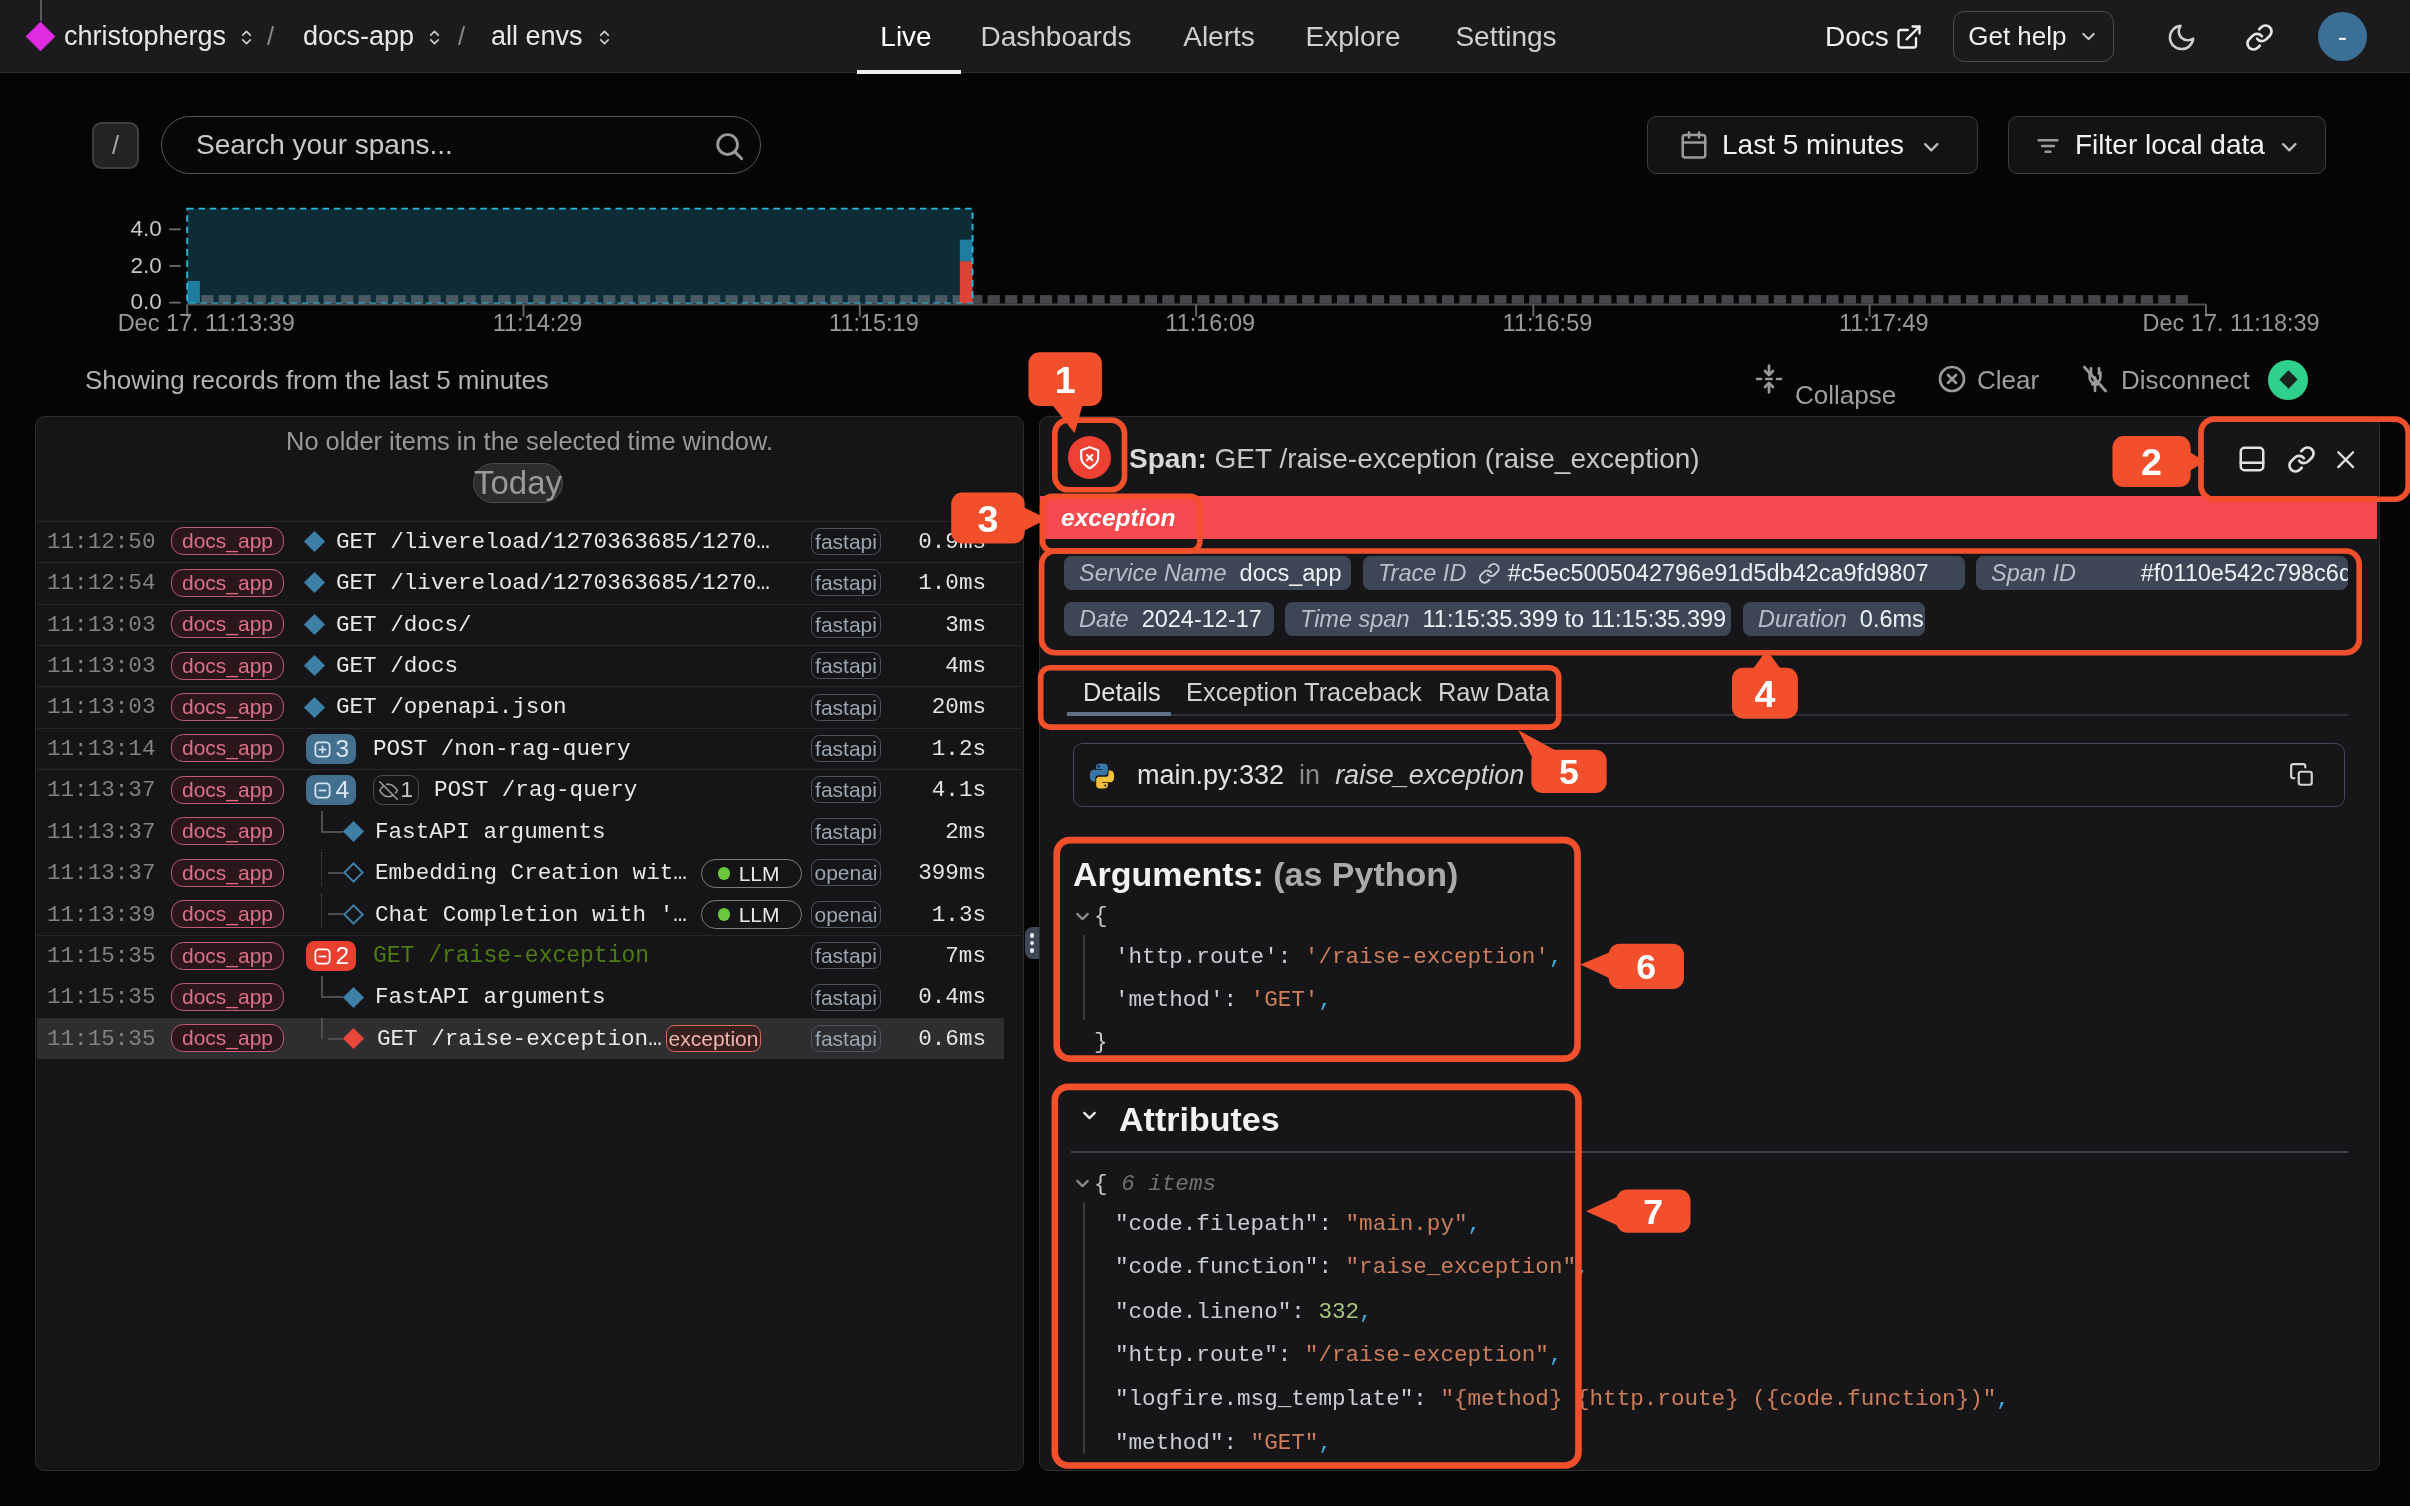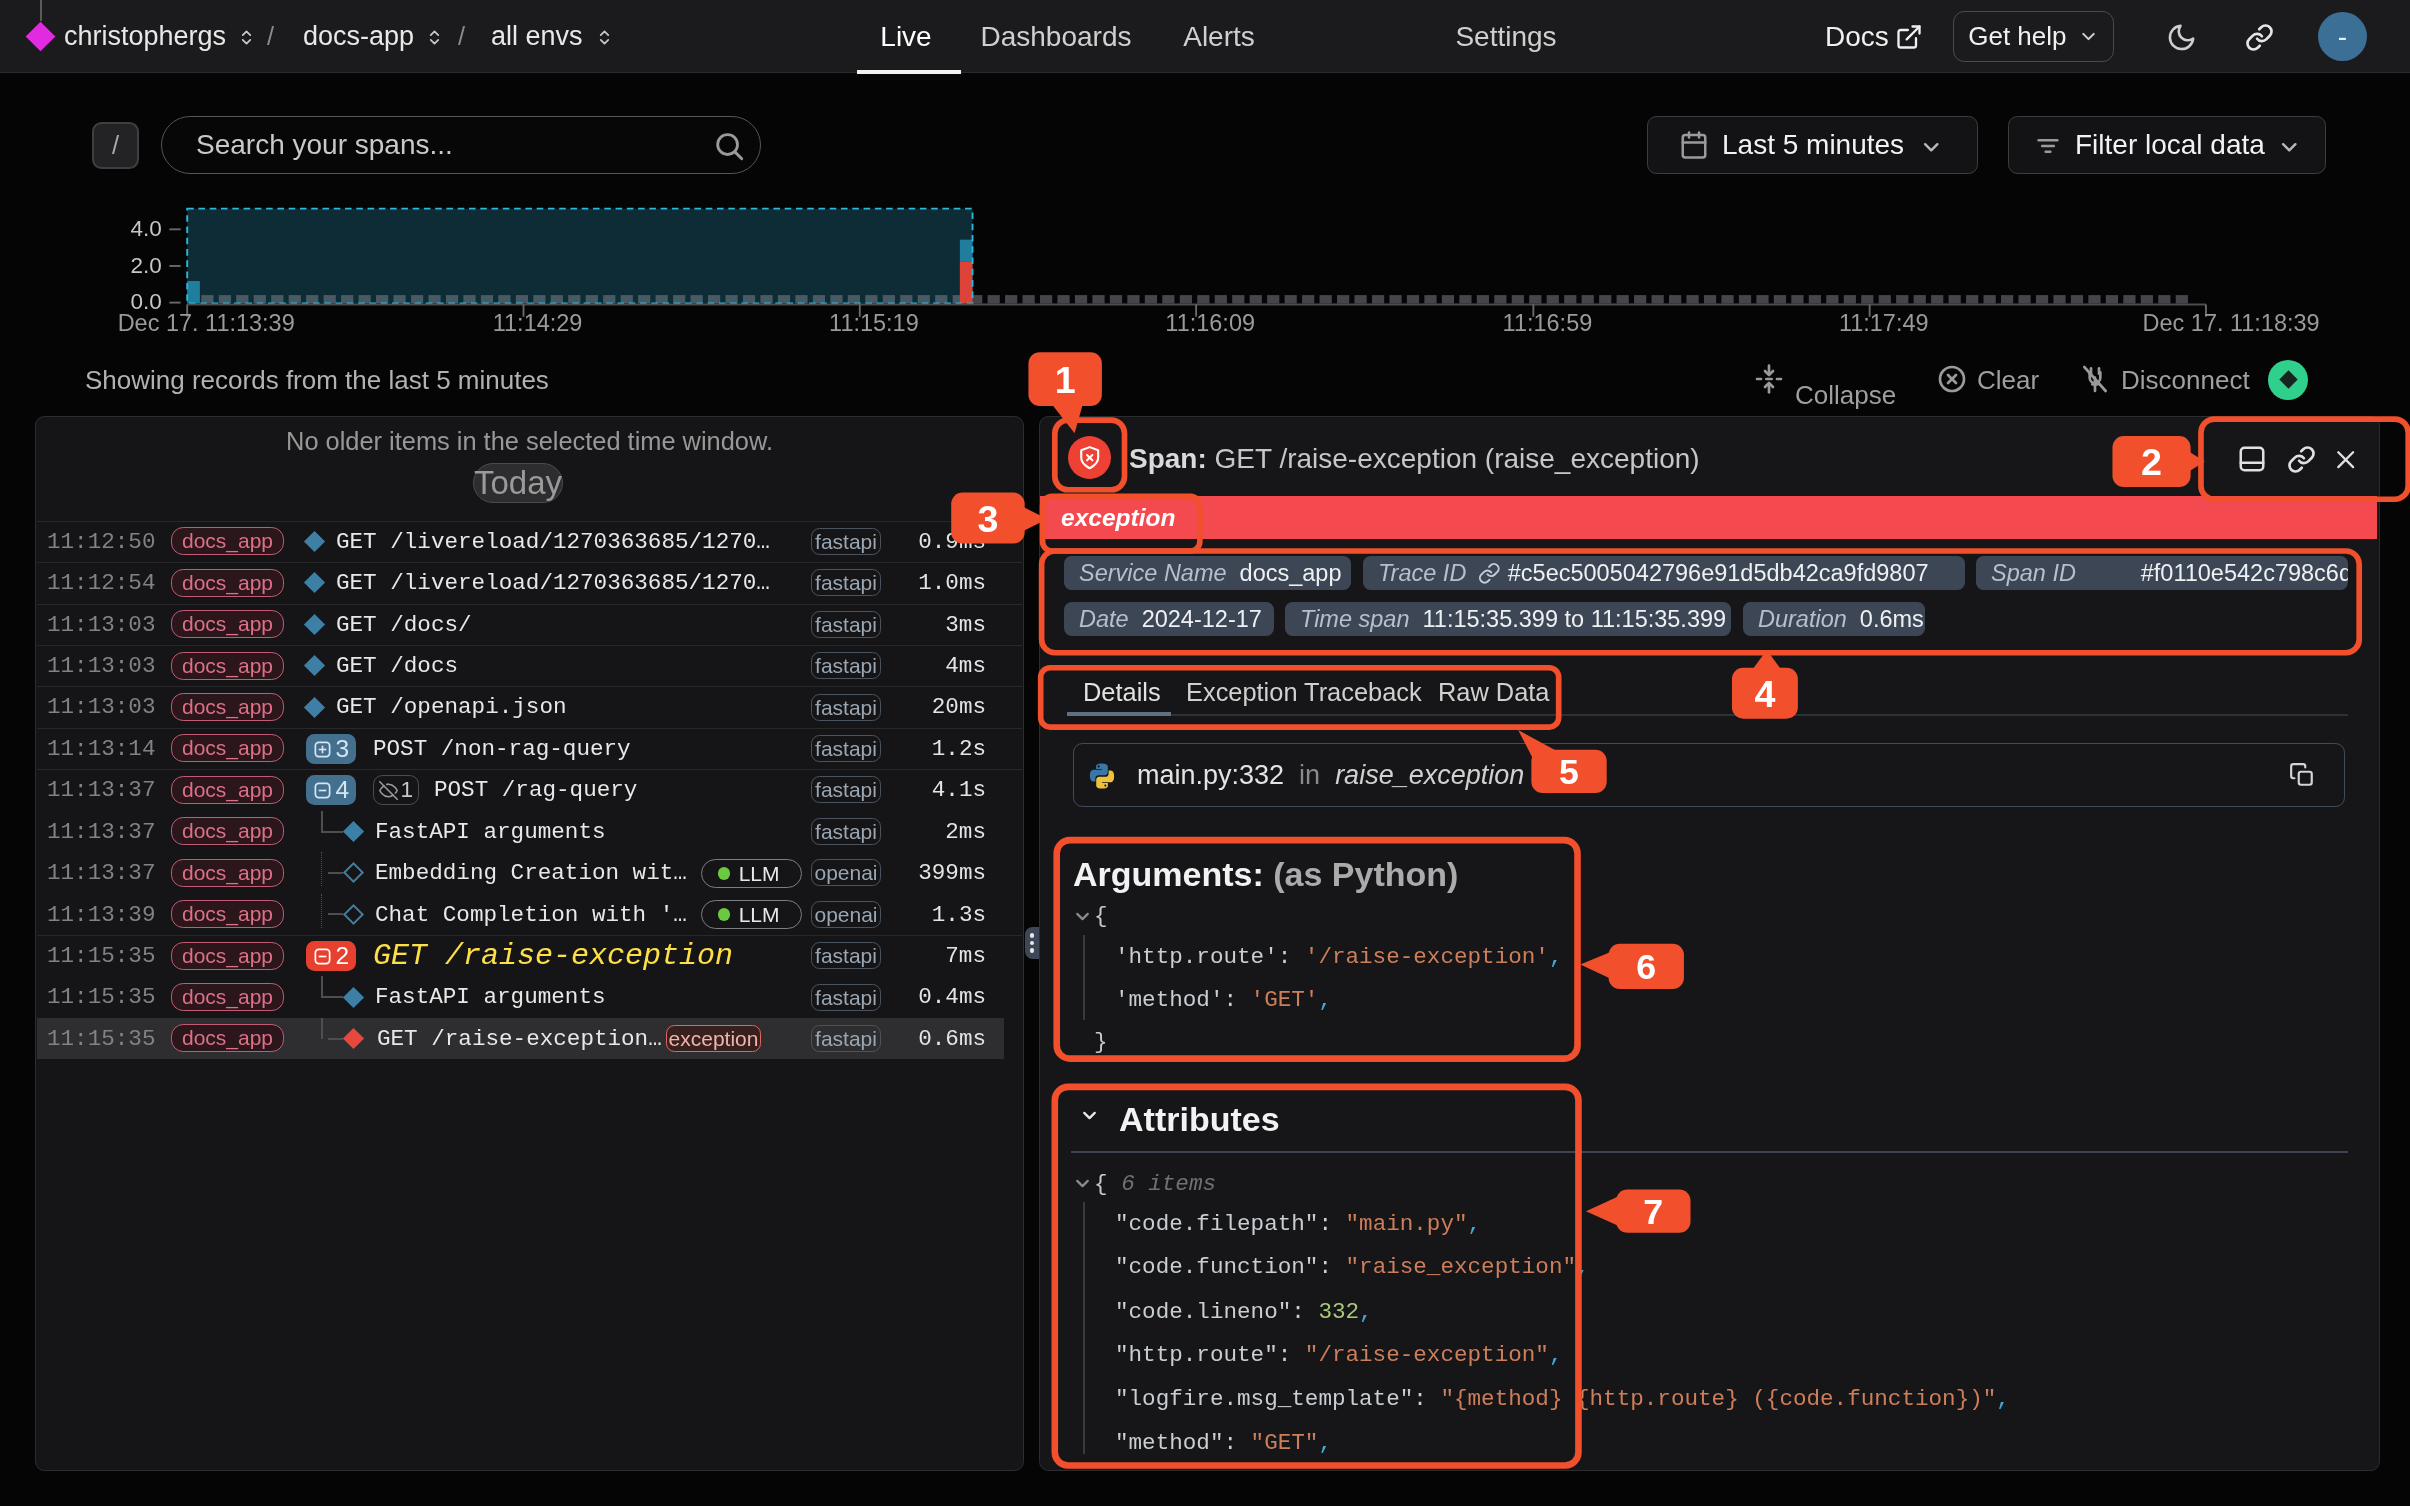--- a/index.html
+++ b/index.html
@@ -24,20 +24,21 @@
       </svg>
 <div class="abs" style="left:458px;top:0;height:73px;display:flex;align-items:center;color:#8a8a8a;font-size:25.4px;">/</div>
 <div class="abs" style="left:491px;top:0;height:73px;display:flex;align-items:center;color:#e8e8e8;font-size:27px;">all envs</div>
 <svg class="abs" style="left:596px;top:29px" width="17" height="17" viewBox="0 0 18 18" fill="none" stroke="#c9c9c9" stroke-width="1.8" stroke-linecap="round" stroke-linejoin="round">
         <polyline points="5,6.5 9,2.5 13,6.5"></polyline>
         <polyline points="5,11.5 9,15.5 13,11.5"></polyline>
       </svg>
 <div class="abs" style="left:765px;top:0;width:282px;height:73px;display:flex;align-items:center;justify-content:center;color:#ffffff;font-size:28px;">Live</div>
 <div class="abs" style="left:915px;top:0;width:282px;height:73px;display:flex;align-items:center;justify-content:center;color:#cfcfcf;font-size:28px;">Dashboards</div>
 <div class="abs" style="left:1078px;top:0;width:282px;height:73px;display:flex;align-items:center;justify-content:center;color:#cfcfcf;font-size:28px;">Alerts</div>
+<div class="abs" style="left:1212px;top:0;width:282px;height:73px;display:flex;align-items:center;justify-content:center;color:#cfcfcf;font-size:28px;">Explore</div>
 <div class="abs" style="left:1365px;top:0;width:282px;height:73px;display:flex;align-items:center;justify-content:center;color:#cfcfcf;font-size:28px;">Settings</div>
 <div class="abs" style="left:857px;top:70px;width:104px;height:3.8px;background:#f2f2f2;"></div>
 <div class="abs" style="left:1825px;top:0;height:73px;display:flex;align-items:center;color:#f0f0f0;font-size:28px;">Docs</div>
 <svg class="abs" style="left:1895px;top:22.6px" width="28" height="28" viewBox="0 0 24 24" fill="none" stroke="#f0f0f0" stroke-width="2" stroke-linecap="round" stroke-linejoin="round">
         <path d="M18 13v6a2 2 0 0 1-2 2H5a2 2 0 0 1-2-2V8a2 2 0 0 1 2-2h6"></path>
         <polyline points="15 3 21 3 21 9"></polyline>
         <line x1="10" y1="14" x2="21" y2="3"></line>
       </svg>
 <div class="abs" style="left:1953px;top:11.3px;width:161px;height:51px;border:1.9px solid #4b4b4d;border-radius:11.3px;display:flex;align-items:center;justify-content:center;gap:11.3px;color:#f0f0f0;font-size:26px;">Get help <svg width="21" height="21" viewBox="0 0 24 24" fill="none" stroke="#d0d0d0" stroke-width="2.4" stroke-linecap="round" stroke-linejoin="round">
           <polyline points="6 9 12 15 18 9"></polyline>
@@ -352,21 +353,21 @@
 <div class="row-sep" style="left:37px;top:935px;width:985px;"></div>
 <div class="abs mono" style="left:47px;top:935px;height:41px;display:flex;align-items:center;color:#828282;font-size:22.6px;">11:15:35</div>
 <div class="abs" style="left:171px;top:942px;width:113px;height:28px;border:1.9px solid #c25c74;background:#2a161b;border-radius:12.2px;display:flex;align-items:center;justify-content:center;color:#dd7087;font-size:21px;">docs_app</div>
 <div class="abs" style="left:306px;top:941px;width:50px;height:30px;background:#e8402e;border-radius:8.5px;display:flex;align-items:center;justify-content:center;gap:3.8px;color:#ffffff;font-size:24.5px;">
       <svg width="19" height="19" viewBox="0 0 20 20" fill="none" stroke="#ffffff" stroke-width="1.8" stroke-linejoin="round">
         <rect x="2.5" y="2.5" width="15" height="15" rx="3.5"></rect>
         <line x1="6" y1="10" x2="14" y2="10"></line>
       </svg>
       <span>2</span>
     </div>
-<div class="abs mono" style="left:373px;top:935px;height:41px;display:flex;align-items:center;color:#fde047;font-size:30px;font-style:italic;">GET /raise-exception</div>
+<div class="abs mono" style="left:373px;top:935px;height:41px;display:flex;align-items:center;color:#4d7c0f;font-size:23px;">GET /raise-exception</div>
 <div class="abs" style="left:811px;top:942px;width:70px;height:27px;border:1.9px solid #4b545e;background:transparent;border-radius:8.5px;display:flex;align-items:center;justify-content:center;color:#9aa6b2;font-size:21px;">fastapi</div>
 <div class="abs mono" style="left:798px;top:935px;width:188px;height:41px;display:flex;align-items:center;justify-content:flex-end;color:#e4e4e4;font-size:22.6px;">7ms</div>
 <div class="abs mono" style="left:47px;top:976px;height:41px;display:flex;align-items:center;color:#828282;font-size:22.6px;">11:15:35</div>
 <div class="abs" style="left:171px;top:983px;width:113px;height:28px;border:1.9px solid #c25c74;background:#2a161b;border-radius:12.2px;display:flex;align-items:center;justify-content:center;color:#dd7087;font-size:21px;">docs_app</div>
 <div class="abs" style="left:321px;top:976px;width:1.9px;height:21px;background:#4e4e50;"></div>
 <div class="abs" style="left:321px;top:996px;width:21.7px;height:1.9px;background:#4e4e50;"></div>
 <div class="abs" style="left:346px;top:990px;width:15px;height:15px;background:#3e7fa6;transform:rotate(45deg);"></div>
 <div class="abs mono" style="left:375px;top:976px;height:41px;display:flex;align-items:center;color:#e8e8e8;font-size:22.6px;">FastAPI arguments</div>
 <div class="abs" style="left:811px;top:984px;width:70px;height:27px;border:1.9px solid #4b545e;background:transparent;border-radius:8.5px;display:flex;align-items:center;justify-content:center;color:#9aa6b2;font-size:21px;">fastapi</div>
 <div class="abs mono" style="left:798px;top:976px;width:188px;height:41px;display:flex;align-items:center;justify-content:flex-end;color:#e4e4e4;font-size:22.6px;">0.4ms</div>

